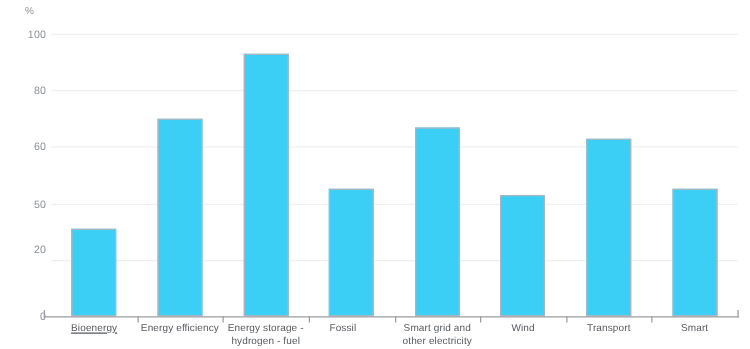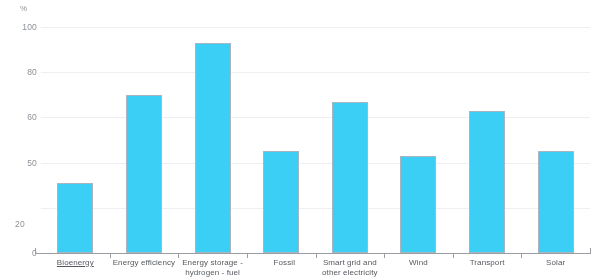--- a/index.html
+++ b/index.html
@@ -115,21 +115,21 @@
 </style>
 </head>
 <body>
 
 <div id="chart-root">
 
   <div class="unit-label">%</div>
 
   <div class="ytick-wrap">
       <div class="ytick" style="top: 226px; color: rgb(141, 146, 152);">0</div>
-      <div class="ytick" style="top: 197px; color: rgb(141, 146, 152); text-align: center;">20</div>
+      <div class="ytick" style="top: 172px; color: rgb(141, 146, 152);">20</div>
       <div class="ytick" style="top: 135.6px; color: rgb(141, 146, 152);">50</div>
       <div class="ytick" style="top: 90.4px; color: rgb(141, 146, 152); text-align: right;">60</div>
       <div class="ytick" style="top: 45.2px; color: rgb(141, 146, 152);">80</div>
       <div class="ytick" style="top: 0px; color: rgb(141, 146, 152);">100</div>
     </div>
 
   <div class="plot-area">
       <div class="gridline" style="top: 180.8px; background: rgb(237, 239, 242);"></div>
       <div class="gridline" style="top: 135.6px; background: rgb(237, 239, 242);"></div>
       <div class="gridline" style="top: 90.4px; background: rgb(237, 239, 242);"></div>
@@ -155,20 +155,20 @@
       <div class="cat-tick" style="left: 246.875px; background: rgb(154, 157, 161);"></div>
       <div class="cat-tick" style="left: 315.5px; background: rgb(154, 157, 161);"></div>
       <div class="cat-tick" style="left: 384.125px; background: rgb(154, 157, 161);"></div>
       <div class="cat-tick" style="left: 452.75px; background: rgb(154, 157, 161);"></div>
       <div class="cat-tick" style="left: 521.375px; background: rgb(154, 157, 161);"></div>
     </div>
   <div id="labels-layer">
       <div class="cat-label" style="left: 41px; width: 68.625px; color: rgb(85, 89, 94); text-decoration: underline;">Bioenergy</div>
       <div class="cat-label" style="left: 109.625px; width: 68.625px; color: rgb(85, 89, 94);">Energy efficiency</div>
       <div class="cat-label" style="left: 178.25px; width: 68.625px; color: rgb(85, 89, 94);">Energy storage - hydrogen - fuel cells</div>
-      <div class="cat-label" style="left: 250px; width: 68.625px; color: rgb(85, 89, 94);">Fossil</div>
+      <div class="cat-label" style="left: 240px; width: 68.625px; color: rgb(85, 89, 94);">Fossil</div>
       <div class="cat-label" style="left: 315.5px; width: 68.625px; color: rgb(85, 89, 94);">Smart grid and other electricity</div>
       <div class="cat-label" style="left: 384.125px; width: 68.625px; color: rgb(85, 89, 94);">Wind</div>
       <div class="cat-label" style="left: 452.75px; width: 68.625px; color: rgb(85, 89, 94);">Transport</div>
-      <div class="cat-label" style="left: 521.375px; width: 68.625px; color: rgb(85, 89, 94);">Solar</div>
+      <div class="cat-label" style="left: 521.375px; width: 68.625px; color: rgb(85, 89, 94);">Smart</div>
     </div>
 
 </div>
 
 </body></html>

